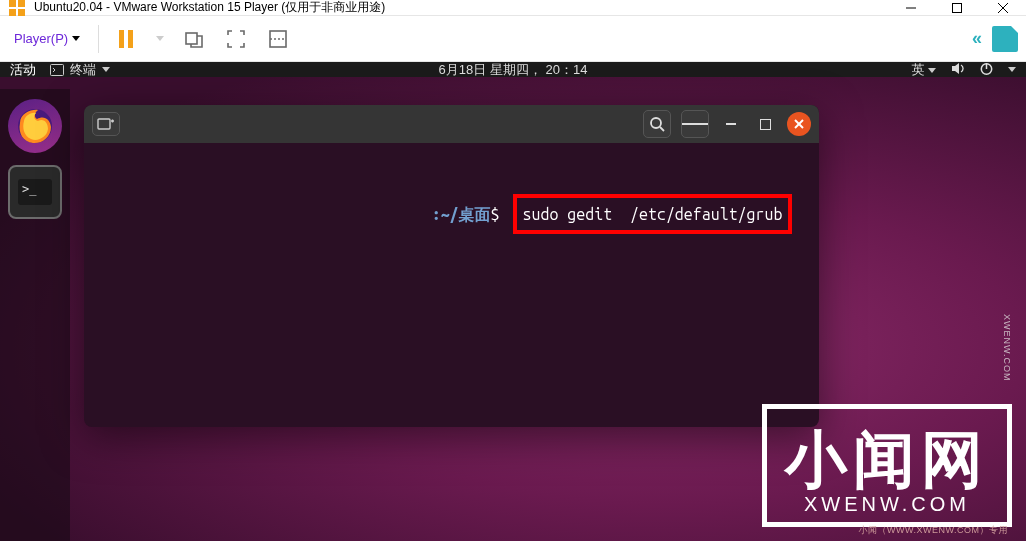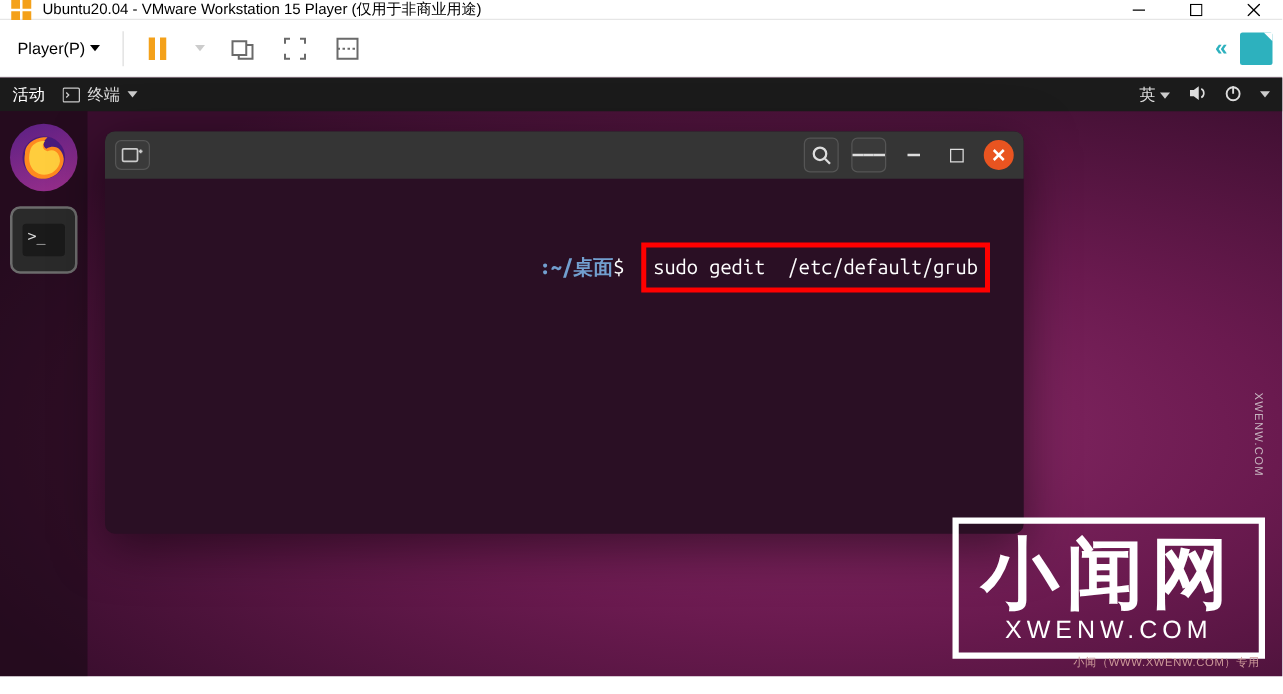--- a/index.html
+++ b/index.html
@@ -6,36 +6,36 @@
   body { width: 1026px; height: 555px; font-family: "Segoe UI", "Microsoft YaHei", Arial, sans-serif; background: #fff; overflow: hidden; }
 
   
   .win-titlebar { height: 16px; display: flex; align-items: center; background: #fff; border-bottom: 1px solid #e6e6e6; }
   .win-icon { width: 18px; height: 18px; margin: 0 8px; display: flex; align-items: center; justify-content: center; }
   .win-title { font-size: 12px; color: #000; flex: 1; }
   .win-ctrl { width: 46px; height: 100%; display: flex; align-items: center; justify-content: center; color: #000; }
 
   
   .vm-toolbar { height: 46px; display: flex; align-items: center; padding: 0 8px; gap: 12px; background: #fff; border-bottom: 1px solid #e6e6e6; }
-  .vm-menu { display: flex; align-items: center; gap: 4px; font-size: 13px; color: #000000; padding: 4px 6px; }
+  .vm-menu { display: flex; align-items: center; gap: 4px; font-size: 13px; color: #6d28d9; padding: 4px 6px; }
   .vm-sep { width: 1px; height: 28px; background: #ddd; }
   .vm-btn { display: flex; align-items: center; justify-content: center; width: 30px; height: 30px; color: #6a6a6a; }
   .vm-btn svg { stroke: #6a6a6a; fill: none; stroke-width: 1.6; }
   .pause-bars { display: flex; gap: 4px; }
   .pause-bars span { width: 5px; height: 18px; background: #f4a11a; }
   .vm-right { margin-left: auto; display: flex; align-items: center; gap: 10px; }
   .cycle { color: #2db1be; font-size: 18px; font-weight: bold; }
   .note { width: 26px; height: 26px; background: #2db1be; border-radius: 2px; position: relative; }
   .note::after { content: ""; position: absolute; right: 0; top: 0; border-style: solid; border-width: 0 7px 7px 0; border-color: transparent #fff transparent transparent; }
 
   
   .ubuntu { position: relative; height: calc(555px - 30px - 46px); background: radial-gradient(ellipse at 65% 60%, #8a2a68 0%, #6a1a4f 38%, #3a0e2e 80%); overflow: hidden; }
 
   
-  .u-topbar { height: 27px; background: #1b1b1b; color: #ddd; display: flex; align-items: center; font-size: 13px; padding: 0 10px; gap: 14px; }
+  .u-topbar { height: 15px; background: #1b1b1b; color: #ddd; display: flex; align-items: center; font-size: 13px; padding: 0 10px; gap: 14px; }
   .u-topbar .activities { color: #fff; }
   .u-topbar .app-block { display: flex; align-items: center; gap: 6px; }
   .u-topbar .center { position: absolute; left: 50%; transform: translateX(-50%); }
   .u-topbar .right { margin-left: auto; display: flex; align-items: center; gap: 14px; }
   .tri-down { display: inline-block; border-left: 4px solid transparent; border-right: 4px solid transparent; border-top: 5px solid #ccc; vertical-align: middle; }
 
   
   .dock { position: absolute; top: 27px; left: 0; width: 70px; height: calc(100% - 27px); background: rgba(20,10,18,.55); display: flex; flex-direction: column; align-items: center; padding-top: 10px; gap: 12px; }
   .dock-item { width: 54px; height: 54px; border-radius: 12px; display: flex; align-items: center; justify-content: center; }
   .ff { background: linear-gradient(160deg,#5a2084 0%,#9b2f8b 100%); border-radius: 50%; position: relative; }
@@ -63,21 +63,21 @@
 
   .t-body { padding: 0; font-family: "Ubuntu Mono", Consolas, monospace; font-size: 16px; line-height: 26px; color: #ddd; position: relative; }
   .prompt-line { position: absolute; top: 4px; left: 0; right: 0; white-space: pre; }
   .p-path { color: #729fcf; font-weight: bold; }
   .p-dollar { color: #fff; }
   .p-cmd { color: #fff; }
   .cmd-box { border: 4px solid #ff0000; padding: 3px 6px; display: inline-block; margin-left: 13px; }
   .prompt-lead { display: inline-block; padding-left: 276px; margin-top: 28px; }
 
   
-  .wm { position: absolute; right: 14px; bottom: 14px; border: 5px solid #fff; padding: 10px 18px 6px 18px; text-align: center; color: #fff; }
+  .wm { position: absolute; right: 14px; bottom: 14px; border: 5px solid #fff; padding: 20px 18px 6px 18px; text-align: center; color: #fff; }
   .wm-top { font-size: 62px; font-weight: 800; letter-spacing: 6px; line-height: 1; }
   .wm-bot { font-size: 20px; letter-spacing: 4px; margin-top: 2px; }
   .wm-side { position: absolute; right: 14px; bottom: 160px; writing-mode: vertical-rl; font-size: 9px; color: #c8b7c1; letter-spacing: 1px; }
   .wm-foot { position: absolute; right: 18px; bottom: 4px; font-size: 9px; color: #c99; letter-spacing: .5px; }
 </style>
 </head>
 <body>
 
 <div class="win-titlebar">
   <div class="win-icon">
@@ -150,20 +150,21 @@
   <div class="u-topbar">
     <span class="activities">活动</span>
     <span class="app-block">
       <svg width="14" height="14">
           <rect x="0.5" y="1.5" width="13" height="11" rx="1" fill="none" stroke="#ccc"></rect>
           <path d="M3 5 L5 7 L3 9" fill="none" stroke="#ccc"></path>
         </svg>
       <span>终端</span>
       <span class="tri-down"></span>
     </span>
+    <span class="center">6月18日 星期四， 20：14</span>
     <span class="right">
       <span><span>英</span> <span class="tri-down"></span></span>
       <span><svg width="15" height="15">
             <path d="M2 5 L5 5 L9 2 L9 13 L5 10 L2 10 Z" fill="#ddd"></path>
             <path d="M11 4 A4 4 0 0 1 11 11" fill="none" stroke="#ddd" stroke-width="1.3"></path>
           </svg></span>
       <span><svg width="15" height="15">
             <circle cx="7.5" cy="8" r="5.2" fill="none" stroke="#ddd" stroke-width="1.5"></circle>
             <line x1="7.5" y1="2" x2="7.5" y2="8" stroke="#ddd" stroke-width="1.5"></line>
           </svg></span>

